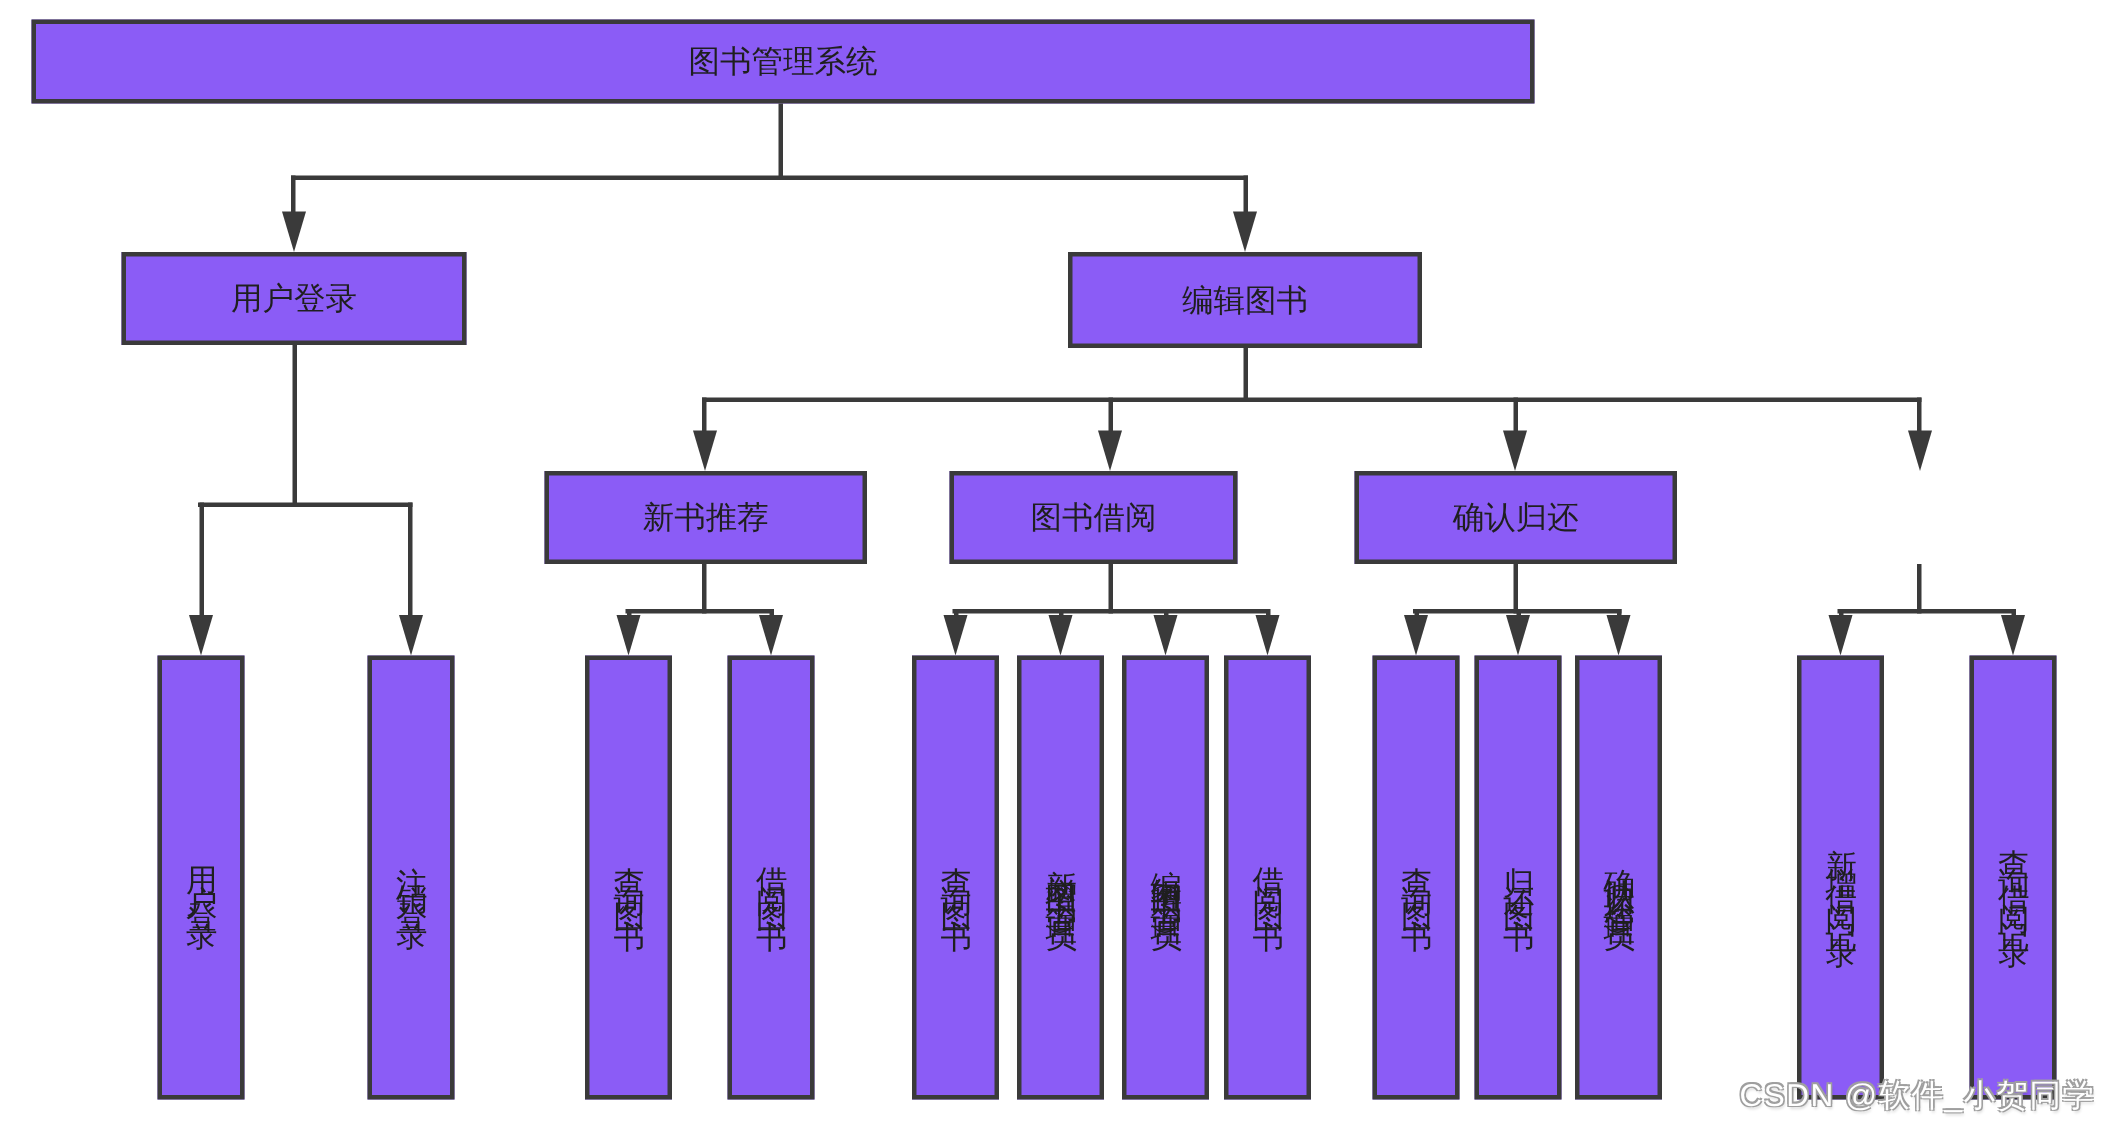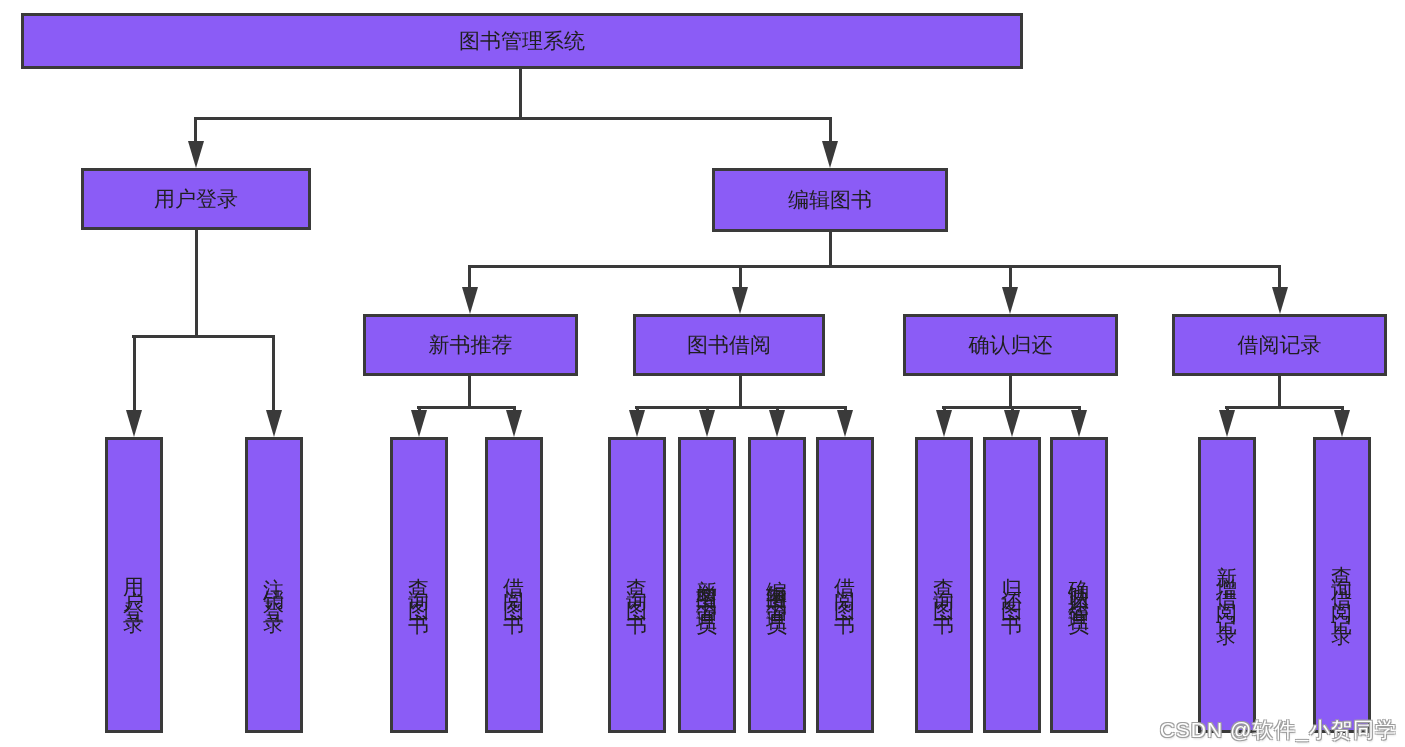--- a/index.html
+++ b/index.html
@@ -74,23 +74,20 @@
 
   <div class="box" style="left:363px;top:314px;width:215px;height:62px;">
     <span>新书推荐</span>
   </div>
   <div class="box" style="left:633px;top:314px;width:192px;height:62px;">
     <span>图书借阅</span>
   </div>
   <div class="box" style="left:903px;top:314px;width:215px;height:62px;">
     <span>确认归还</span>
   </div>
-  <div class="box" style="left:1172px;top:314px;width:215px;height:62px;">
-    <span>借阅记录</span>
-  </div>
 
   <div class="vl" style="left:468px;top:376px;height:33px;"></div>
   <div class="hl" style="left:417px;top:406px;width:99px;"></div>
   <div class="vl" style="left:418px;top:406px;height:8px;"></div>
   <div class="ah" style="left:411px;top:410px;"></div>
   <div class="vl" style="left:513px;top:406px;height:8px;"></div>
   <div class="ah" style="left:506px;top:410px;"></div>
 
   <div class="vl" style="left:739px;top:376px;height:33px;"></div>
   <div class="hl" style="left:635px;top:406px;width:211px;"></div>

